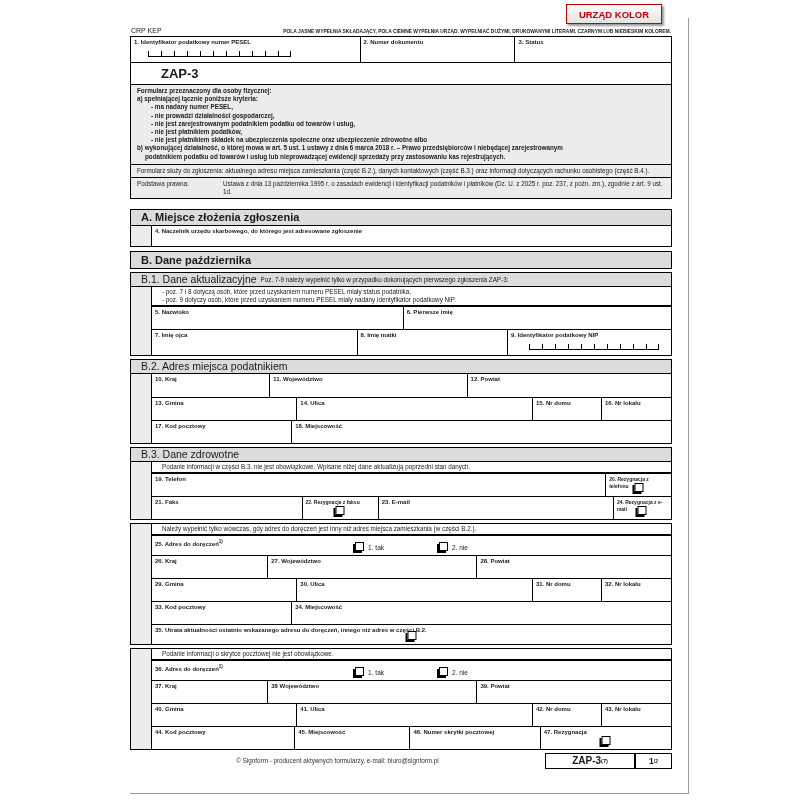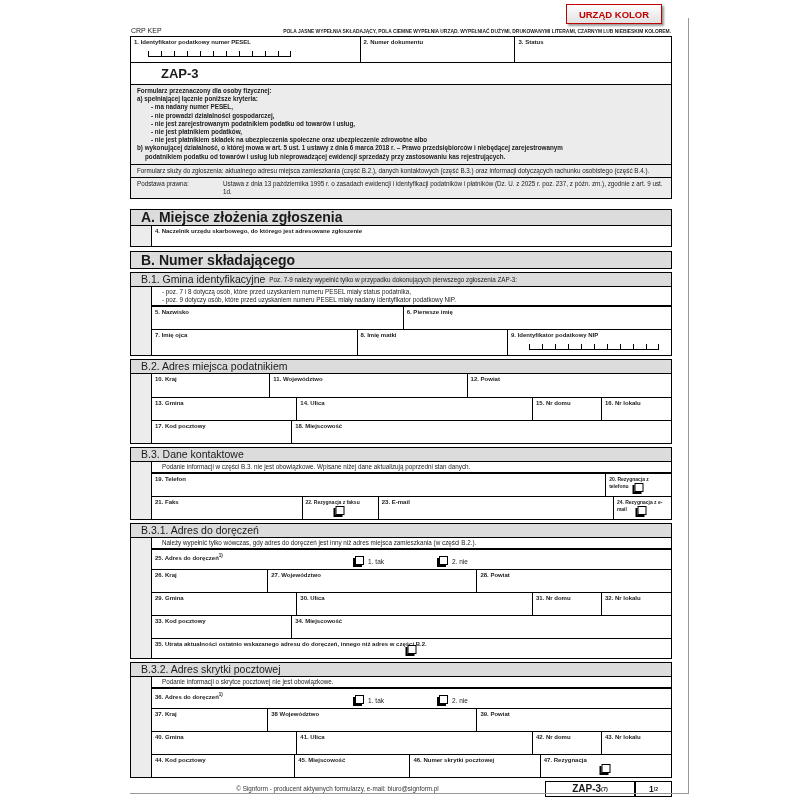--- a/index.html
+++ b/index.html
@@ -45,21 +45,21 @@
   .indent1 { padding-left:14px; } .indent2 { padding-left:8px; }
   .intro-purpose { padding:2px 6px; border-bottom:1px solid #000; font-size:6.3px; line-height:8px; }
   .intro-legal { display:flex; padding:2px 6px; font-size:6.3px; line-height:8px; }
   .intro-legal .ll { width:86px; flex:none; }
   .intro-legal .lt { flex:1; }
 
   .section { border:1px solid #000; margin-top:3px; }
   .mt10 { margin-top:10px; } .mt4 { margin-top:4px; }
   .sec-head { background:#dcdcdc; border-bottom:1px solid #000; padding:1px 4px 1px 10px;
               height:14px; display:flex; align-items:center; font-size:10.5px; }
-  .sec-head.main { font-weight:bold; height:16px; font-size:14px; }
+  .sec-head.main { font-weight:bold; height:16px; font-size:11px; }
   .sec-head .head-note { font-size:6.3px; margin-left:4px; }
   .sec-body { display:flex; }
   .strip { width:21px; flex:none; background:#ececec; border-right:1px solid #000; }
   .content { flex:1; }
   .sec-note { font-size:6.3px; line-height:8px; padding:1px 4px 1px 10px; }
   .sec-note + .grid > .row:first-child, .sec-note + .grid { border-top:1px solid #000; }
   .grid .row { height:23px; } .grid .row.tall { height:26px; } .grid .row.opt { height:20px; }
 
   .checkbox { display:inline-block; width:9px; height:9px; background:#fff;
               border:1px solid #000; box-shadow:-2px 2px 0 #000; cursor:pointer; }
@@ -163,26 +163,26 @@
               <div class="cell" style="width:100%">
                 <span class="lbl">4. Naczelnik urzędu skarbowego, do którego jest adresowane zgłoszenie</span>
               </div>
             </div>
           </div>
         </div>
       </div>
     </div>
 
     <div class="section mt4">
-      <div class="sec-head main" style="border-bottom:none">B. Numer składającego</div>
+      <div class="sec-head main" style="border-bottom:none">B. Dane października</div>
     </div>
 
     <div class="section">
       <div class="sec-head">
-        <span>B.1. Gmina identyfikacyjne</span>
+        <span>B.1. Dane aktualizacyjne</span>
         <span class="head-note">Poz. 7-9 należy wypełnić tylko w przypadku dokonujących pierwszego zgłoszenia ZAP-3:</span>
       </div>
       <div class="sec-body">
         <div class="strip"></div>
         <div class="content">
           <div class="sec-note">
             <div>- poz. 7 i 8 dotyczą osób, które przed uzyskaniem numeru PESEL miały status podatnika,</div>
             <div>- poz. 9 dotyczy osób, które przed uzyskaniem numeru PESEL miały nadany identyfikator podatkowy NIP.</div>
           </div>
           <div class="grid">
@@ -260,21 +260,21 @@
               <div class="cell w730">
                   <span class="lbl">18. Miejscowość</span>
                 </div>
             </div>
           </div>
         </div>
       </div>
     </div>
 
     <div class="section">
-      <div class="sec-head">B.3. Dane kontaktowe</div>
+      <div class="sec-head">B.3. Dane zdrowotne</div>
       <div class="sec-body">
         <div class="strip"></div>
         <div class="content">
           <div class="sec-note">Podanie informacji w części B.3. nie jest obowiązkowe. Wpisane niżej dane aktualizują poprzedni stan danych.</div>
           <div class="grid">
             <div class="row">
               <div class="cell w875">
                   <span class="lbl">19. Telefon</span>
                 </div>
               <div class="cell w125">
@@ -297,21 +297,20 @@
                 <span class="lbl lbl-sm">24. Rezygnacja z e-mail</span>
                 <span class="checkbox cb-bottom"></span>
               </div>
             </div>
           </div>
         </div>
       </div>
     </div>
 
     <div class="section">
-      <div class="sec-head">B.3.1. Adres do doręczeń</div>
       <div class="sec-body">
         <div class="strip"></div>
         <div class="content">
           <div class="sec-note">Należy wypełnić tylko wówczas, gdy adres do doręczeń jest inny niż adres miejsca zamieszkania (w części B.2.).</div>
           <div class="grid">
             <div class="row opt">
               <div class="cell" style="width:100%">
                 <span class="lbl"><span>25. Adres do doręczeń</span><sup>1)</sup></span>
                 <div class="taknie">
                   <span class="tn-item">
@@ -363,21 +362,20 @@
                 <span class="lbl">35. Utrata aktualności ostatnio wskazanego adresu do doręczeń, innego niż adres w części B.2.</span>
                 <span class="checkbox cb-bottom"></span>
               </div>
             </div>
           </div>
         </div>
       </div>
     </div>
 
     <div class="section">
-      <div class="sec-head">B.3.2. Adres skrytki pocztowej</div>
       <div class="sec-body">
         <div class="strip"></div>
         <div class="content">
           <div class="sec-note">Podanie informacji o skrytce pocztowej nie jest obowiązkowe.</div>
           <div class="grid">
             <div class="row opt">
               <div class="cell" style="width:100%">
                 <span class="lbl"><span>36. Adres do doręczeń</span><sup>1)</sup></span>
                 <div class="taknie">
                   <span class="tn-item">

